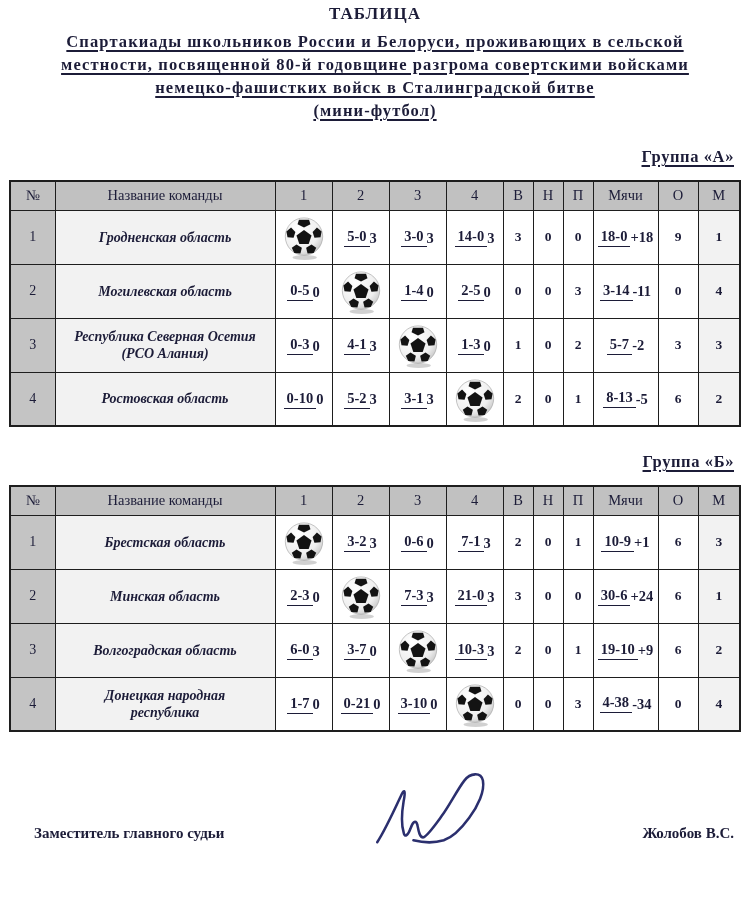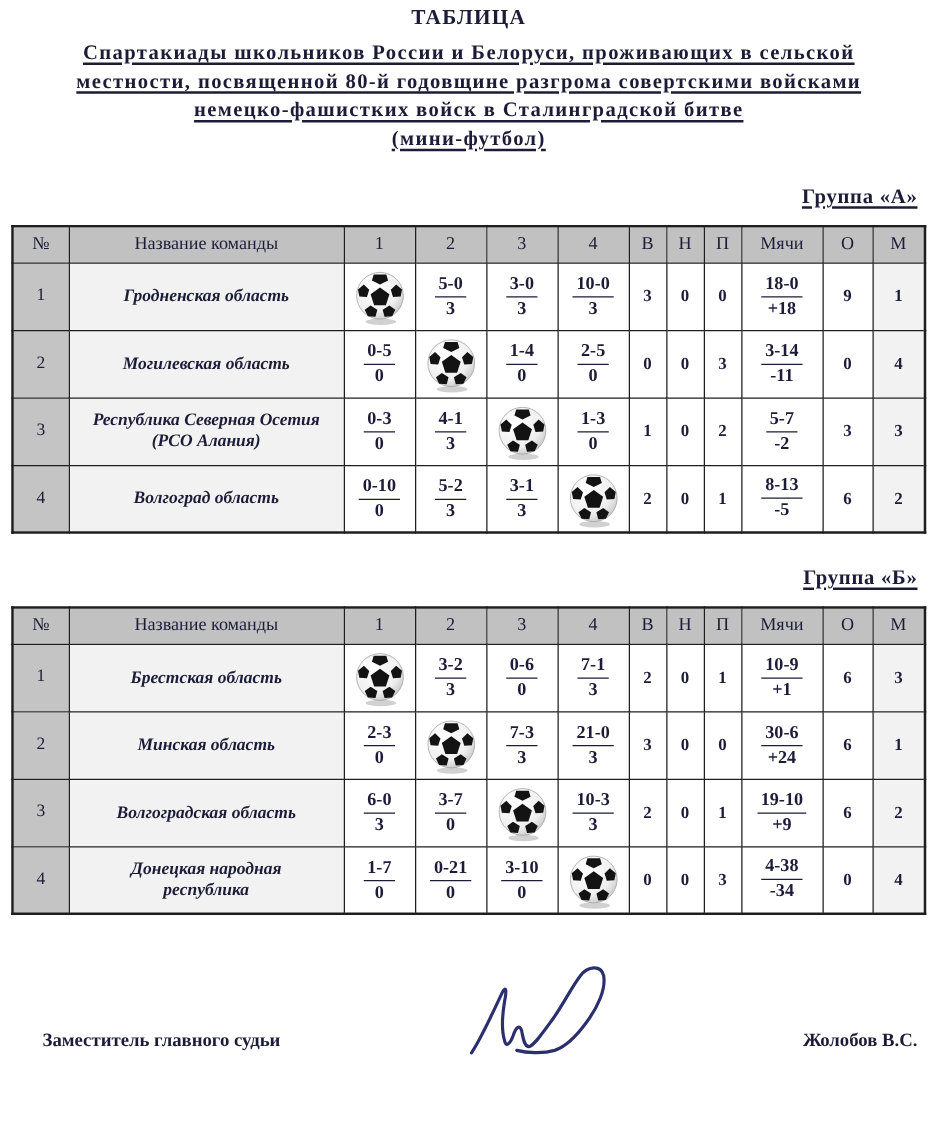--- a/index.html
+++ b/index.html
@@ -41,21 +41,21 @@
   .results th {
     height:29px; background:#c1c1c1; font-weight:normal; font-size:14.5px;
   }
   tr.data td { height:54px; }
   td.num-col  { background:#c4c4c4; font-size:14px; }
   td.team-col { background:#f2f2f2; font-weight:bold; font-size:14px; line-height:17px;font-style:italic; }
   td.stat     { font-weight:bold; font-size:13.5px; }
   td.place-col{ background:#f2f2f2; }
 
   .frac {
-    display:inline-flex; flex-direction:column; align-items:center;
+    display:inline-flex; flex-direction:row; align-items:center;
     font-weight:bold; font-size:14.5px; line-height:17px;
   }
   .frac-top { border-bottom:1.4px solid currentColor; padding:0 3px 1px 3px; }
   .frac-bot { padding-top:1px; }
 
   .ball { width:46px; height:48px; display:block; margin:2px auto 0 auto; }
 
   .footer {
     display:flex; justify-content:space-between; align-items:flex-end;
     margin:26px 16px 0 34px;
@@ -140,21 +140,21 @@
           </td>
       <td class="res"><div class="frac">
               <span class="frac-top">5-0</span>
               <span class="frac-bot">3</span>
             </div></td>
       <td class="res"><div class="frac">
               <span class="frac-top">3-0</span>
               <span class="frac-bot">3</span>
             </div></td>
       <td class="res"><div class="frac">
-              <span class="frac-top">10-0</span>
+              <span class="frac-top">14-0</span>
               <span class="frac-bot">3</span>
             </div></td>
       <td class="stat">3</td>
       <td class="stat">0</td>
       <td class="stat">0</td>
       <td class="stat"><div class="frac">
               <span class="frac-top">18-0</span>
               <span class="frac-bot">+18</span>
             </div></td>
       <td class="stat">9</td>
@@ -224,21 +224,21 @@
               <span class="frac-top">5-7</span>
               <span class="frac-bot">-2</span>
             </div></td>
       <td class="stat">3</td>
       <td class="stat place-col">3</td>
     </tr>
 
     <tr class="data">
       <td class="num-col">4</td>
       <td class="team-col">
-        <div>Волгоград область</div>
+        <div>Ростовская область</div>
       </td>
       <td class="res"><div class="frac">
               <span class="frac-top">0-10</span>
               <span class="frac-bot">0</span>
             </div></td>
       <td class="res"><div class="frac">
               <span class="frac-top">5-2</span>
               <span class="frac-bot">3</span>
             </div></td>
       <td class="res"><div class="frac">

